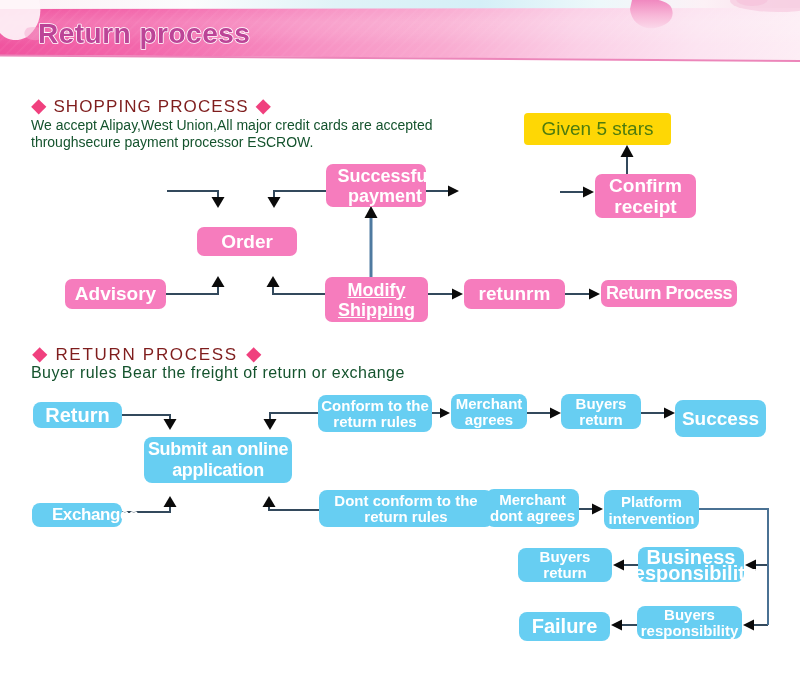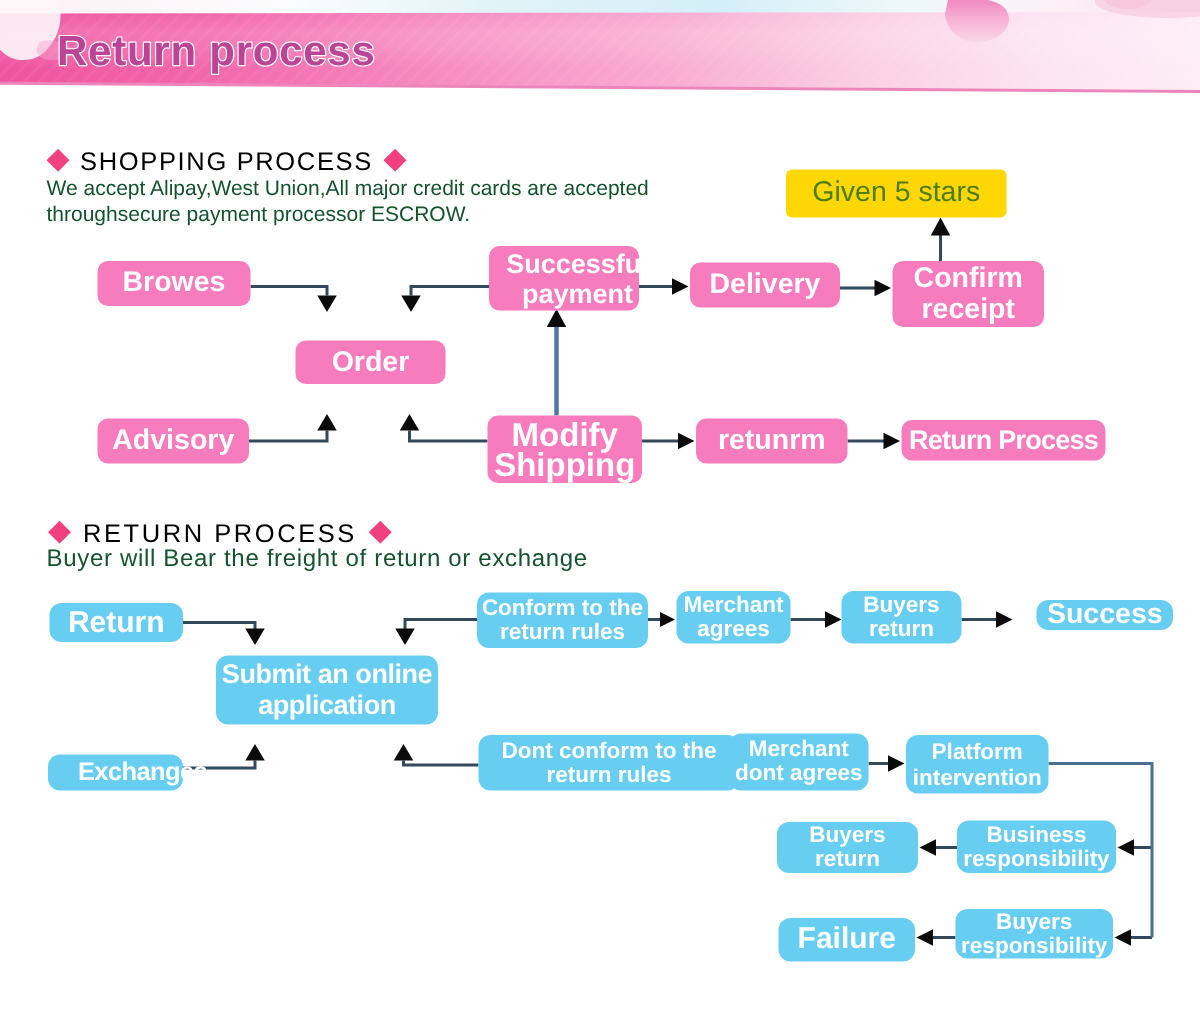--- a/index.html
+++ b/index.html
@@ -4,21 +4,21 @@
 <style>
 html,body{margin:0;padding:0;background:#fff;}
 #page{position:relative;width:800px;height:679px;background:#fff;overflow:hidden;
   font-family:"Liberation Sans",sans-serif;}
 .b{position:absolute;display:flex;align-items:center;justify-content:center;
   text-align:center;color:#fff;font-weight:bold;box-sizing:border-box;}
 .pink{background:#f67cbd;border-radius:7px;}
 .blue{background:#67cef2;border-radius:8px;}
 svg{position:absolute;left:0;top:0;}
 .hd{position:absolute;display:flex;align-items:center;white-space:nowrap;}
-.ht{font-size:17px;letter-spacing:1.1px;color:#000000;}
+.ht{font-size:17px;letter-spacing:1.1px;color:#7f1d1d;}
 .dm{font-size:20px;color:#f0407e;position:relative;top:-2px;}
 .body-txt{position:absolute;color:#14532d;font-size:14px;line-height:16.5px;white-space:nowrap;}
 </style>
 </head>
 <body>
 <div id="page">
 
 <svg width="800" height="95" viewBox="0 0 800 95">
   <defs>
     <linearGradient id="sky" x1="0" y1="0" x2="800" y2="0" gradientUnits="userSpaceOnUse">
@@ -77,21 +77,21 @@
       <span class="ht" style="margin:0 7px;">SHOPPING PROCESS</span>
       <span class="dm">◆</span>
     </div>
 <div class="body-txt" style="left:31px;top:117px;">We accept Alipay,West Union,All major credit cards are accepted<br>throughsecure payment processor ESCROW.</div>
 
 <div class="hd" style="left:32px;top:343px;">
       <span class="dm">◆</span>
       <span class="ht" style="margin:0 8px;letter-spacing:1.7px;">RETURN PROCESS</span>
       <span class="dm">◆</span>
     </div>
-<div class="body-txt" style="left:31px;top:365px;font-size:16px;letter-spacing:0.45px;">Buyer will Bear the freight of return or exchange</div>
+<div class="body-txt" style="left:31px;top:365px;font-size:16px;letter-spacing:0.45px;">Buyer rules Bear the freight of return or exchange</div>
 
 <svg width="800" height="679" viewBox="0 0 800 679" style="pointer-events:none;">
 <g stroke="#33495c" stroke-width="2" fill="none">
 
   <polyline points="167,191 218,191 218,197"></polyline>
   <polyline points="326,191 274,191 274,197"></polyline>
   <polyline points="166,294 218,294 218,287"></polyline>
   <polyline points="325,294 273,294 273,287"></polyline>
   <line x1="426" y1="191" x2="449" y2="191"></line>
   <line x1="560" y1="192" x2="584" y2="192"></line>
@@ -144,39 +144,37 @@
   <polygon points="485,509 475,504 475,514"></polygon>
   <polygon points="603,509 592,503.5 592,514.5"></polygon>
 
   <polygon points="745,565 756,559.5 756,570.5"></polygon>
   <polygon points="613,565 624,559.5 624,570.5"></polygon>
   <polygon points="743,625 754,619.5 754,630.5"></polygon>
   <polygon points="611,625 622,619.5 622,630.5"></polygon>
 </g>
 </svg>
 
-<div class="b pink" style="left:65px;top:174px;width:102px;height:30px;font-size:19px;">Browes</div>
 <div class="b pink" style="left:197px;top:227px;width:100px;height:29px;font-size:19px;">Order</div>
 <div class="b pink" style="left:65px;top:279px;width:101px;height:30px;font-size:19px;">Advisory</div>
 <div class="b pink" style="left:326px;top:164px;width:100px;height:43px;font-size:18px;line-height:20px;padding-left:18px;">Successful<br>payment</div>
-<div class="b pink" style="left:325px;top:277px;width:103px;height:45px;font-size:22px;line-height:20px;">Modify<br>Shipping</div>
-<div class="b pink" style="left:460px;top:175px;width:100px;height:30px;font-size:19px;">Delivery</div>
+<div class="b pink" style="left:325px;top:277px;width:103px;height:45px;font-size:18px;line-height:20px;text-decoration:underline;">Modify<br>Shipping</div>
 <div class="b pink" style="left:595px;top:174px;width:101px;height:44px;font-size:19px;line-height:21px;">Confirm<br>receipt</div>
 <div class="b pink" style="left:464px;top:279px;width:101px;height:30px;font-size:19px;">retunrm</div>
 <div class="b pink" style="left:601px;top:280px;width:136px;height:27px;font-size:18px;letter-spacing:-0.5px;white-space:nowrap;">Return Process</div>
 <div class="b" style="left:524px;top:113px;width:147px;height:32px;font-size:19px;background:#fed705;border-radius:4px;color:#4d7c0f;font-weight:normal;">Given 5 stars</div>
 
 <div class="b blue" style="left:33px;top:402px;width:89px;height:26px;font-size:20px;">Return</div>
 <div class="b blue" style="left:144px;top:437px;width:148px;height:46px;font-size:18px;line-height:21px;letter-spacing:-0.3px;white-space:nowrap;">Submit an online<br>application</div>
 <div class="b blue" style="left:32px;top:503px;width:90px;height:24px;font-size:17px;letter-spacing:-0.4px;white-space:nowrap;padding-left:36px;">Exchanges</div>
 <div class="b blue" style="left:318px;top:395px;width:114px;height:37px;font-size:15px;line-height:16px;">Conform to the<br>return rules</div>
 <div class="b blue" style="left:451px;top:394px;width:76px;height:35px;font-size:15px;line-height:16px;">Merchant<br>agrees</div>
 <div class="b blue" style="left:561px;top:394px;width:80px;height:35px;font-size:15px;line-height:16px;">Buyers<br>return</div>
-<div class="b blue" style="left:675px;top:400px;width:91px;height:20px;font-size:19px;margin-left:16px;">Success</div>
+<div class="b blue" style="left:675px;top:400px;width:91px;height:37px;font-size:19px;">Success</div>
 <div class="b blue" style="left:319px;top:490px;width:174px;height:37px;font-size:15px;line-height:16px;">Dont conform to the<br>return rules</div>
 <div class="b blue" style="left:486px;top:489px;width:93px;height:38px;font-size:15px;line-height:16px;">Merchant<br>dont agrees</div>
 <div class="b blue" style="left:604px;top:490px;width:95px;height:39px;font-size:15px;line-height:17px;">Platform<br>intervention</div>
 <div class="b blue" style="left:518px;top:548px;width:94px;height:34px;font-size:15px;line-height:16px;">Buyers<br>return</div>
-<div class="b blue" style="left:638px;top:547px;width:106px;height:35px;font-size:15px;line-height:16px;">Business<br>responsibility</div>
+<div class="b blue" style="left:638px;top:547px;width:106px;height:35px;font-size:20px;line-height:16px;">Business<br>responsibility</div>
 <div class="b blue" style="left:519px;top:612px;width:91px;height:29px;font-size:20px;">Failure</div>
 <div class="b blue" style="left:637px;top:606px;width:105px;height:33px;font-size:15px;line-height:16px;">Buyers<br>responsibility</div>
 
 </div>
 
 </body></html>

